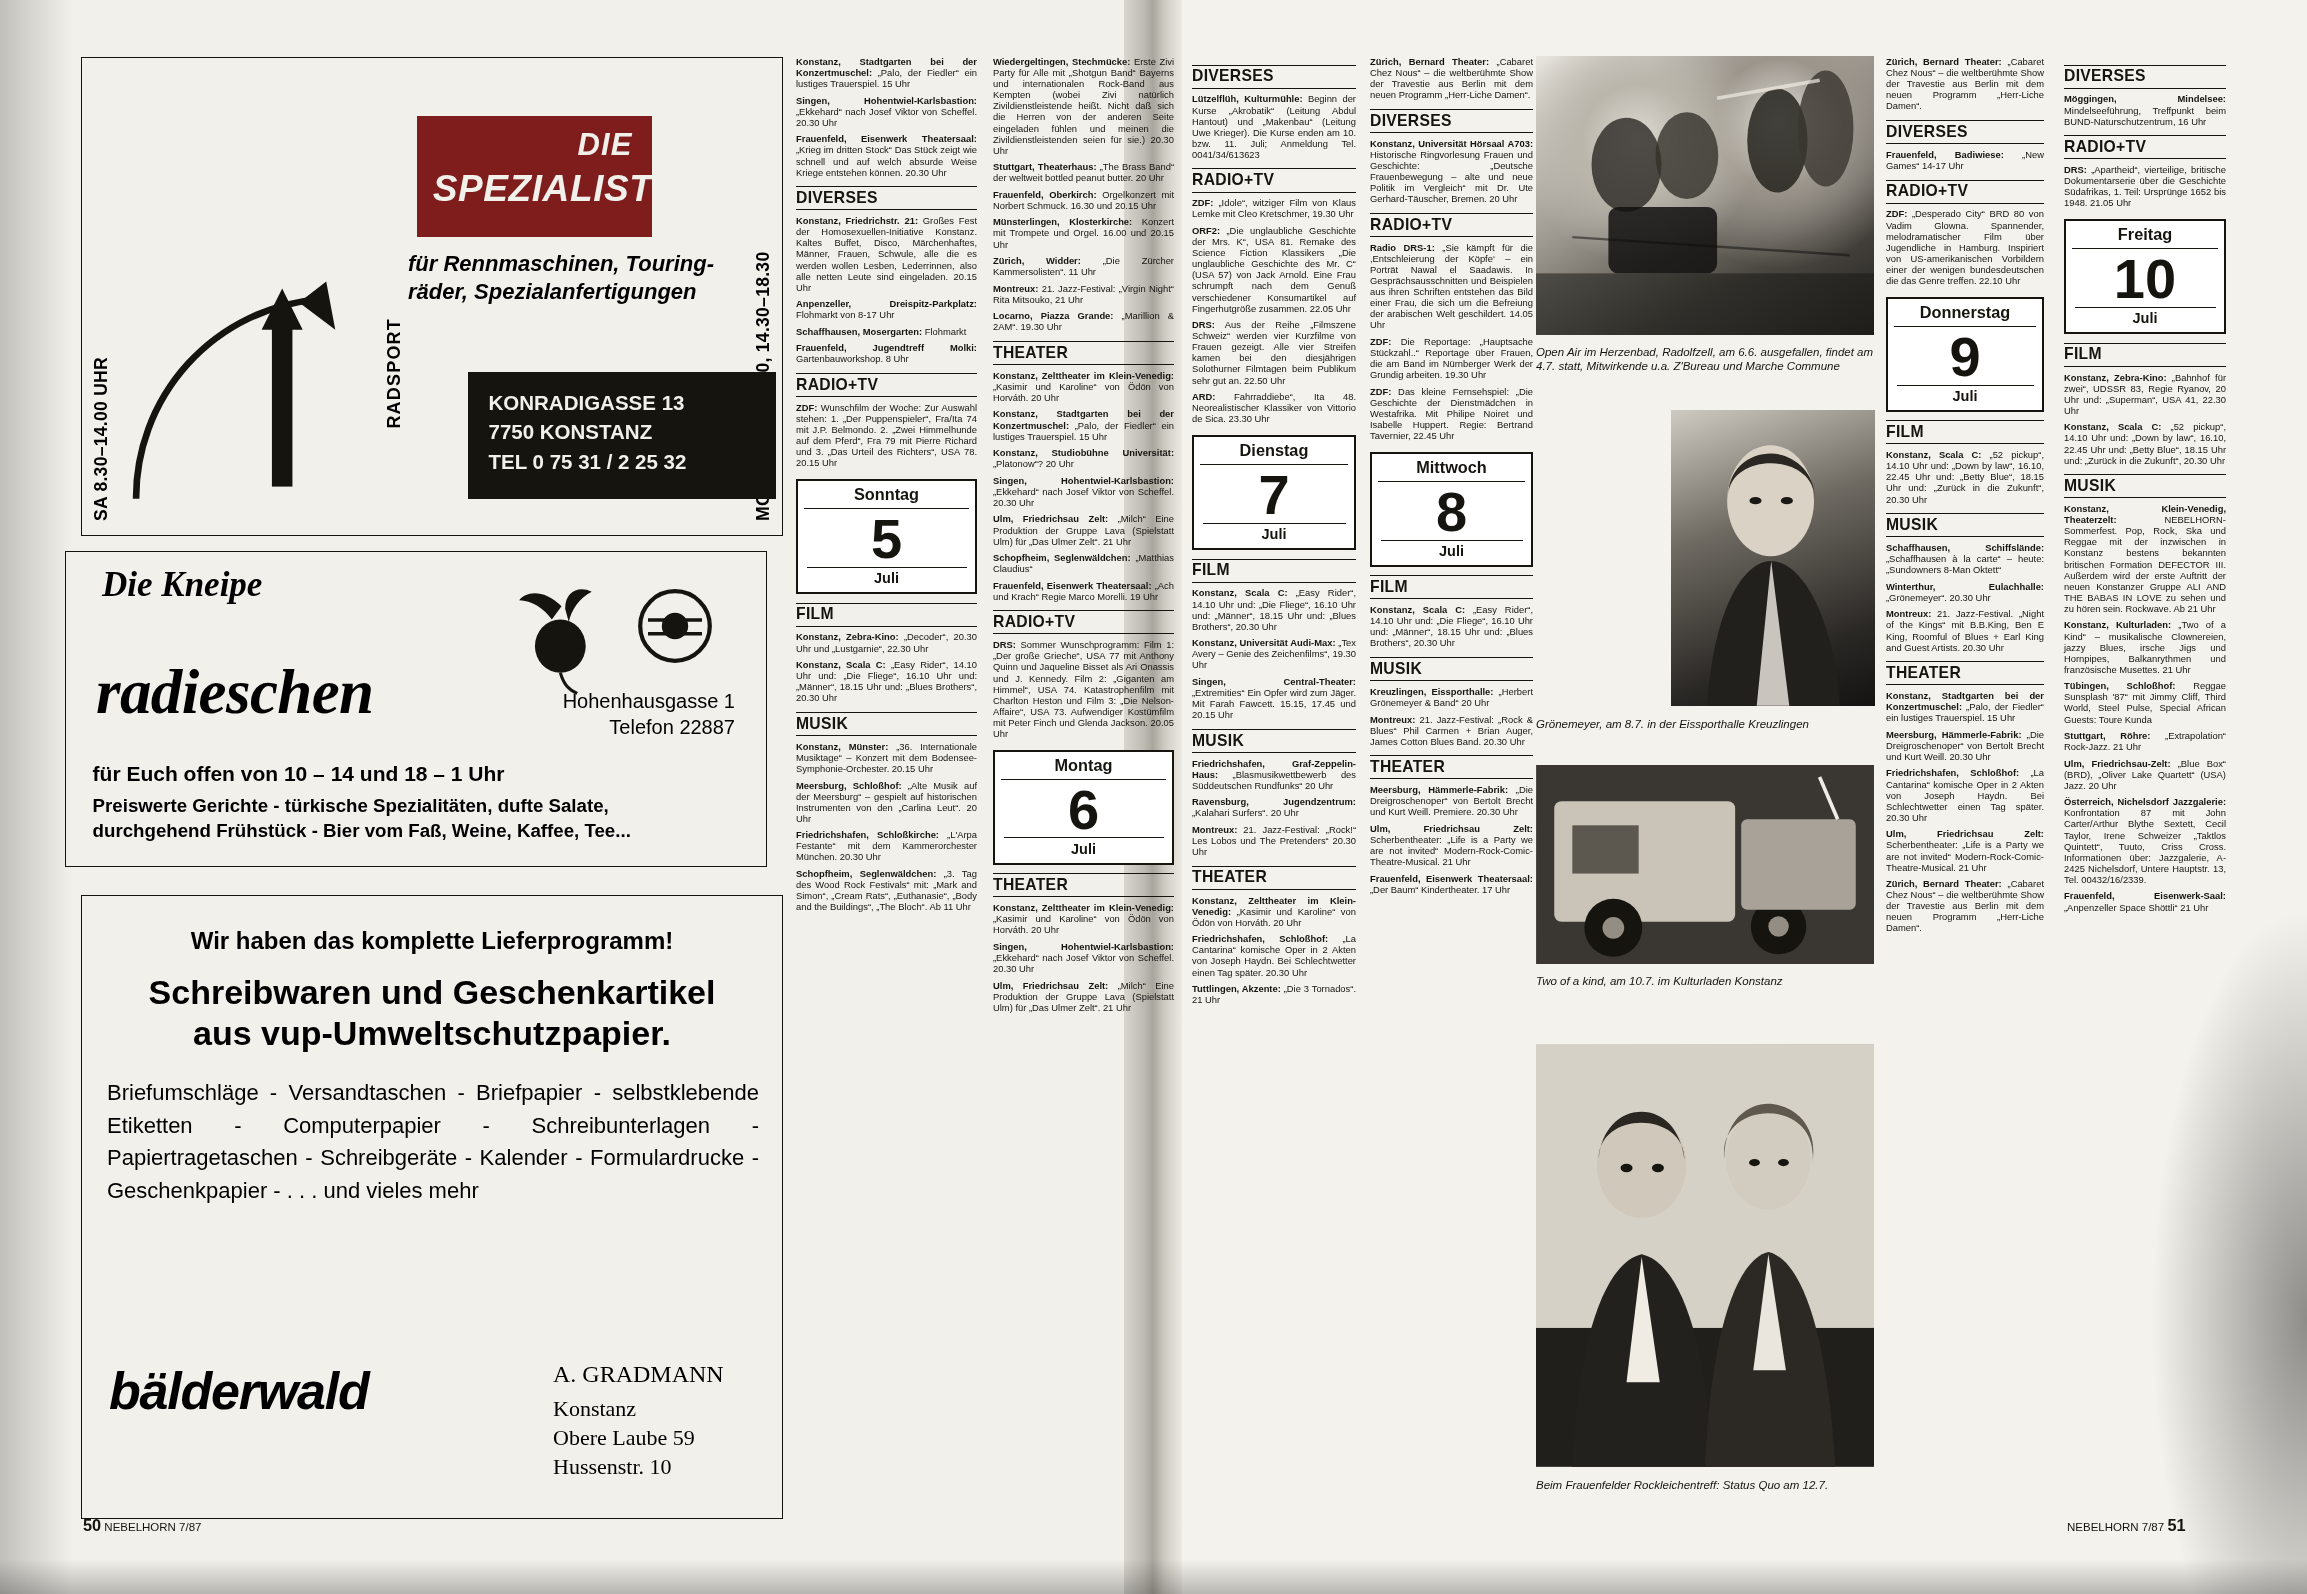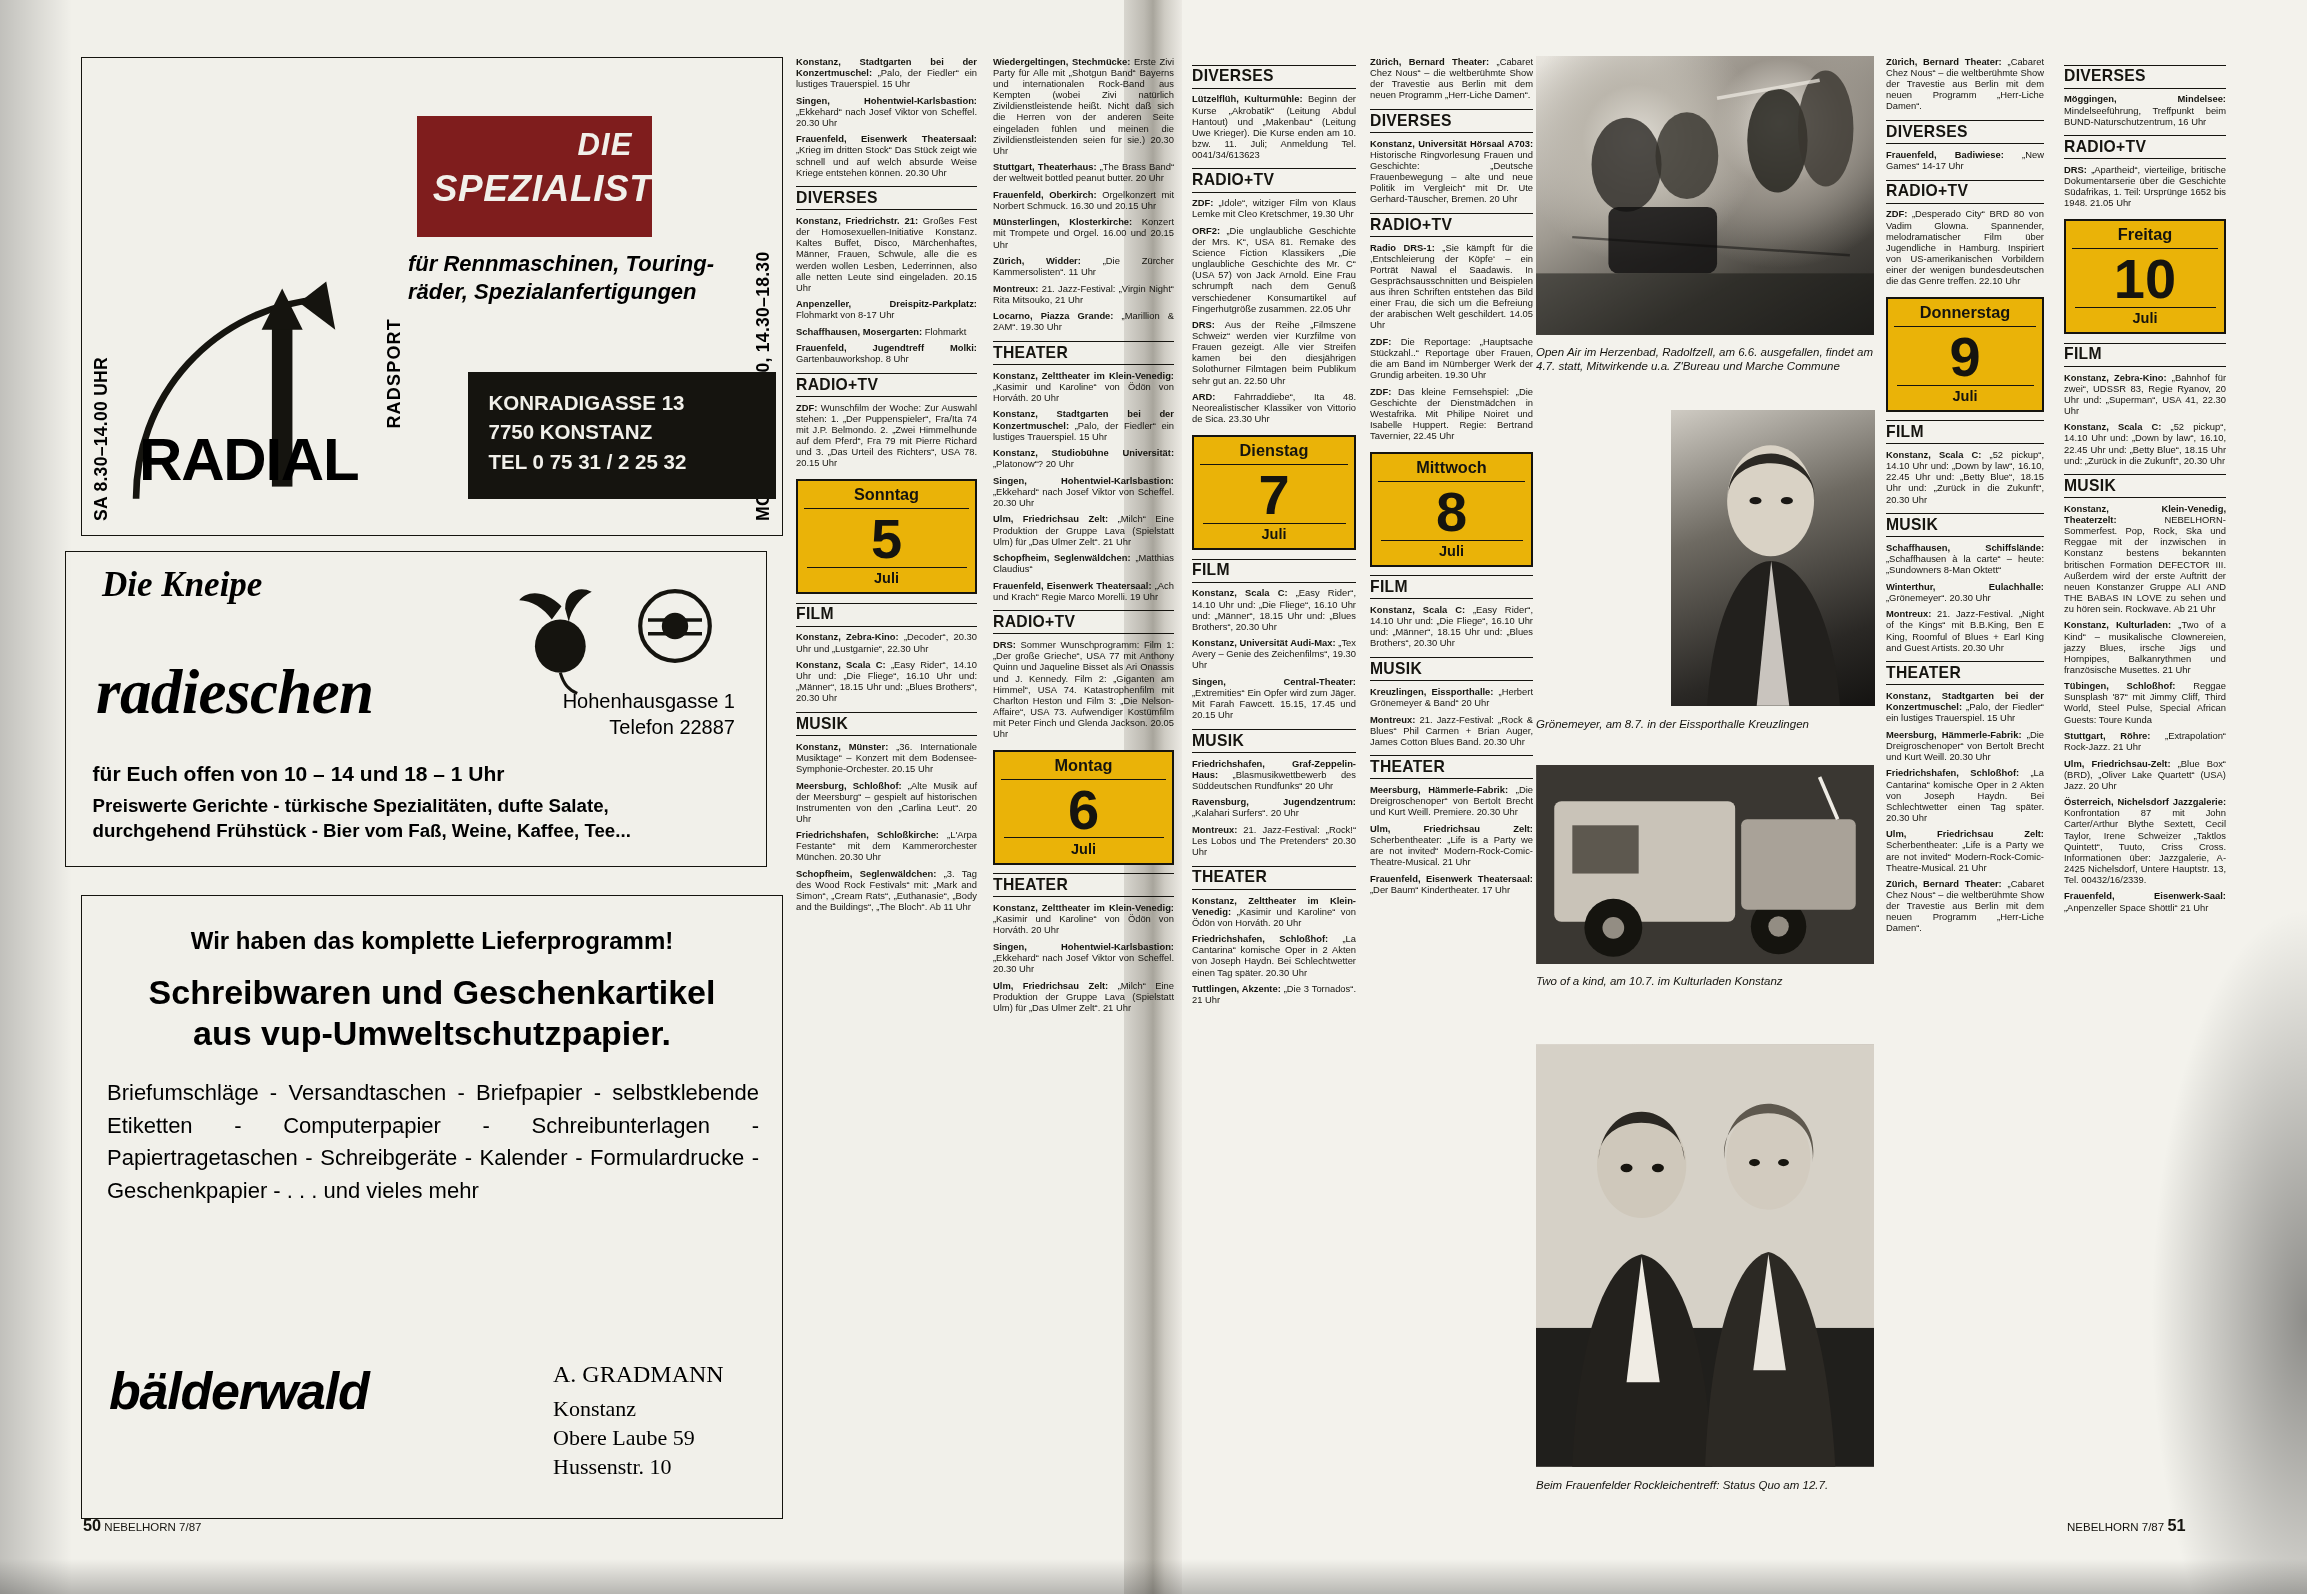--- a/index.html
+++ b/index.html
@@ -16,21 +16,21 @@
   #dark-corner{position:absolute;right:0;top:905px;width:157px;height:689px;
     background:radial-gradient(ellipse at 100% 60%, rgba(0,0,0,.42) 0%, rgba(0,0,0,0) 70%);}
   #dark-left{position:absolute;left:0;top:0;width:72px;height:1595px;
     background:linear-gradient(to right, rgba(0,0,0,.20), rgba(0,0,0,0));}
   .col{position:absolute;font-size:9.4px;line-height:1.18;color:#15140f;text-align:justify;}
   .col p{margin:0 0 5.4px 0;}
   b{font-weight:bold;}
   .sect{font-size:15.7px;font-weight:bold;letter-spacing:0.3px;margin:8.5px 0 4.8px 0;
     border-top:1.8px solid #15140f;border-bottom:1.8px solid #15140f;padding:1.8px 0;text-align:left;}
   
-  .datebox{border:2.4px solid #15140f;text-align:center;padding:3.6px 0 4.8px 0;margin:11px 0 7.2px 0;background:#eab308;}
+  .datebox{border:2.4px solid #15140f;text-align:center;padding:3.6px 0 4.8px 0;margin:11px 0 7.2px 0;background:#ffffff;}
   .datebox .dow{font-size:16.3px;font-weight:bold;border-bottom:1.8px solid #15140f;padding-bottom:3.6px;margin:0 6px 2.4px 6px;}
   .datebox .num{font-size:56px;font-weight:bold;line-height:.95;margin:3.6px 0 1.2px 0;}
   .datebox .mon{font-size:14.5px;font-weight:bold;border-top:1.8px solid #15140f;margin:1.2px 8.5px 0 8.5px;padding-top:2.4px;}
   
   .ad{position:absolute;border:1.2px solid #15140f;background:#f1f0ea;}
   .rot-v{writing-mode:vertical-rl;transform:rotate(180deg);}
   .spezbox{position:absolute;background:#7f1d1d;color:#f1f0ea;font-style:italic;font-weight:bold;}
   .photo{position:absolute;background:#2b2a27;overflow:hidden;}
   .cap{position:absolute;font-style:italic;font-size:11.5px;line-height:1.25;color:#15140f;}
   .folio{position:absolute;font-size:11.5px;color:#15140f;}
@@ -57,21 +57,20 @@
     <div style="position:absolute;left:326px;top:192px;width:374px;font-size:22px;font-weight:bold;font-style:italic;line-height:1.25;">
       für Rennmaschinen, Touring-<br>räder, Spezialanfertigungen
     </div>
 
     <svg style="position:absolute;left:36px;top:199px;" width="338" height="260" viewBox="0 0 560 430">
       <path d="M30 400 A 330 330 0 0 1 330 70" fill="none" stroke="#15140f" stroke-width="11"></path>
       <path d="M300 75 L 345 40 L 360 120 Z" fill="#15140f"></path>
       <rect x="255" y="110" width="34" height="270" fill="#15140f"></rect>
       <path d="M238 120 L272 52 L306 120 Z" fill="#15140f"></path>
     </svg>
-    <div style="position:absolute;left:57px;top:367px;font-size:60px;font-weight:bold;letter-spacing:-1.2px;">RADIAL</div>
     <div class="rot-v" style="position:absolute;left:302px;top:260px;font-size:18px;font-weight:bold;letter-spacing:1.2px;">RADSPORT</div>
 
     <div style="position:absolute;left:386px;top:314px;width:308px;height:127px;background:#15140f;color:#f1f0ea;">
       <div style="padding:15.7px 0 0 20.5px;font-size:20.5px;font-weight:bold;line-height:1.45;">
         KONRADIGASSE 13<br>7750 KONSTANZ<br>TEL 0 75 31 / 2 25 32
       </div>
     </div>
   </div>
 
   <div class="ad" style="left:65px;top:551px;width:700px;height:314px;">

